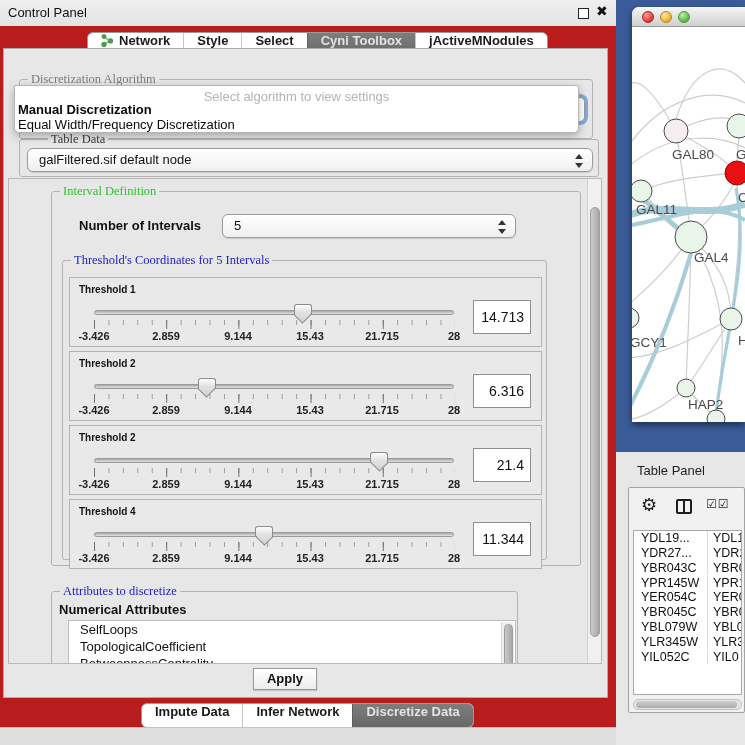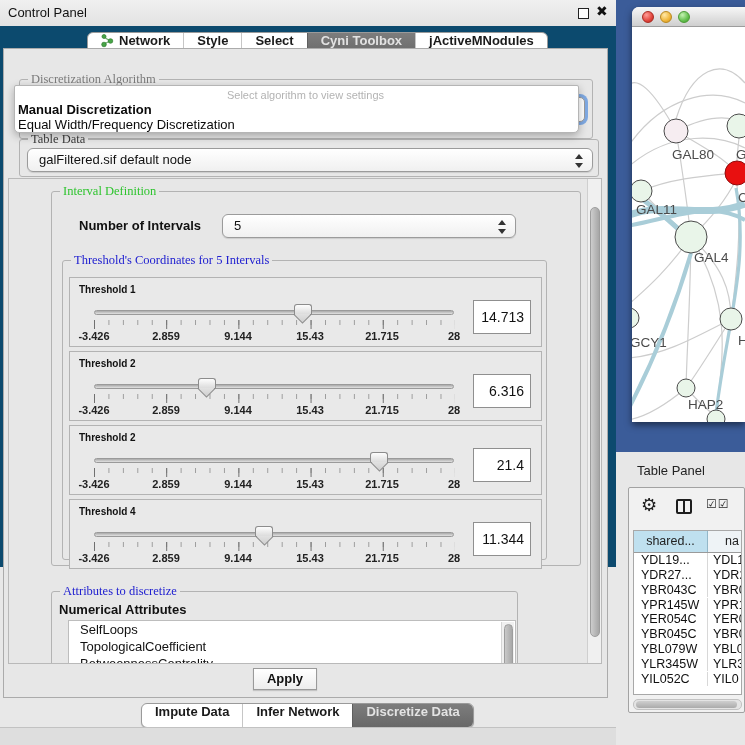--- a/index.html
+++ b/index.html
@@ -2,21 +2,21 @@
 <html><head>
 <meta charset="utf-8">
 <style>
   * { margin:0; padding:0; box-sizing:border-box; }
   html,body { width:745px; height:745px; font-family:"Liberation Sans","DejaVu Sans",sans-serif; background:#e8e8e8; }
   .abs { position:absolute; }
   #stage { position:relative; width:745px; height:745px; overflow:hidden; background:#e8e8e8; }
 
   
   #desktop-blue { left:616px; top:0; width:129px; height:452px; }
-  #left-panel { left:0; top:0; width:616px; height:567px; background:#0c4a6e; }
+  #left-panel { left:0; top:0; width:616px; height:745px; background:#b91c1c; }
 
   
   #titlebar { left:0; top:0; width:616px; height:26px; background:linear-gradient(#f0f0f0,#e3e3e3); }
   #panel-title { left:8px; top:5px; font-size:13px; color:#111; }
   #float-btn { left:578px; top:8px; width:11px; height:11px; border:1.6px solid #222; background:#fff; }
   #close-btn { left:596px; top:3px; font-size:14px; font-weight:bold; color:#111; }
 
   
   .seg-bar { display:flex; height:25px; background:#fff; border:1px solid #9a9a9a; border-radius:6px; overflow:hidden; box-shadow:0 1px 1px rgba(0,0,0,.2); }
   .seg { display:flex; align-items:flex-start; padding:0 13px; font-size:13px; font-weight:bold; color:#1a1a1a; border-left:1px solid #c6c6c6; white-space:nowrap; }
@@ -25,33 +25,33 @@
   #top-tabs { left:87px; top:32px; }
   #bottom-tabs { left:141px; top:703px; }
 
   
   #content-panel { left:3px; top:48px; width:605px; height:650px; border:1px solid #ababab; background:#e7e7e7; }
 
   
   .group { border:1px solid #b3b3b3; border-radius:3px; }
   .group-title { position:absolute; top:-8px; left:8px; padding:0 3px; background:#e7e7e7; font-size:12.5px; white-space:nowrap;font-family:Liberation Serif, serif; }
   .t-gray { color:#7a7a7a; }
-  .t-dark { color:#3a3a3a; }
+  .t-dark { color:#3a3a3a;margin-left:20px; }
 
   
   .combo { position:relative; background:linear-gradient(#ffffff,#f0f0f0); border:1px solid #9b9b9b; border-radius:6px; font-size:13px; color:#111; line-height:22px; padding-left:11px; box-shadow:0 1px 1px rgba(0,0,0,.12); }
   .combo .arrows { position:absolute; right:9px; top:4px; width:9px; height:16px; }
   .combo .arrows i { position:absolute; left:1px; width:0; height:0; border-left:4px solid transparent; border-right:4px solid transparent; }
   .combo .arrows i.up { top:1px; border-bottom:5px solid #333; }
   .combo .arrows i.dn { bottom:1px; border-top:5px solid #333; }
 
   
   #algo-combo-behind { left:28px; top:96px; width:556px; height:25px; background:#fff; border:1px solid #9b9b9b; border-radius:5px; box-shadow:0 0 0 3px #7fa9e2; }
   #algo-popup { left:13px; top:84px; width:565px; height:48px; background:#fff; border:1px solid #b5b5b5; border-radius:2px 2px 5px 5px; box-shadow:0 3px 8px rgba(0,0,0,.28); z-index:30; }
-  #popup-hint { position:absolute; top:3px; left:0; width:100%; text-align:center; font-size:11px; color:#b3b3b3;margin-left:9px; }
+  #popup-hint { position:absolute; top:3px; left:0; width:100%; text-align:center; font-size:13px; color:#b3b3b3; }
   .popup-opt { position:absolute; left:3px; font-size:13px; color:#0a0a0a; white-space:nowrap; }
   .popup-opt.b { font-weight:bold; }
 
   
   #scroll-pane { left:4px; top:129px; width:594px; height:486px; border:1px solid #b9b9b9; background:#e7e7e7; overflow:hidden; }
   #vscroll { position:absolute; right:0; top:0; width:14px; height:100%; background:#f0f0f0; border-left:1px solid #cfcfcf; }
   #vscroll .vthumb { position:absolute; left:1.5px; top:28px; width:10px; height:430px; border-radius:6px; background:linear-gradient(90deg,#cdcdcd,#a6a6a6); border:1px solid #9d9d9d; }
 
   
   #interval-group { left:42px; top:12px; width:530px; height:375px; }
@@ -375,24 +375,20 @@
     <div id="table-panel-title">Table Panel</div>
 
     <div id="table-widget">
       <div id="tw-toolbar">
         <div id="gear-icon">⚙</div>
         <div id="cols-icon"></div>
         <div id="check-icons">☑☑</div>
       </div>
 
       <div id="tw-table">
-        <div id="tw-header">
-          <div class="hcell c1">shared...</div>
-          <div class="hcell c2">na</div>
-        </div>
         <div class="trow">
             <div class="tcell c1">YDL19...</div>
             <div class="tcell c2">YDL1</div>
           </div>
         <div class="trow">
             <div class="tcell c1">YDR27...</div>
             <div class="tcell c2">YDR2</div>
           </div>
         <div class="trow">
             <div class="tcell c1">YBR043C</div>

